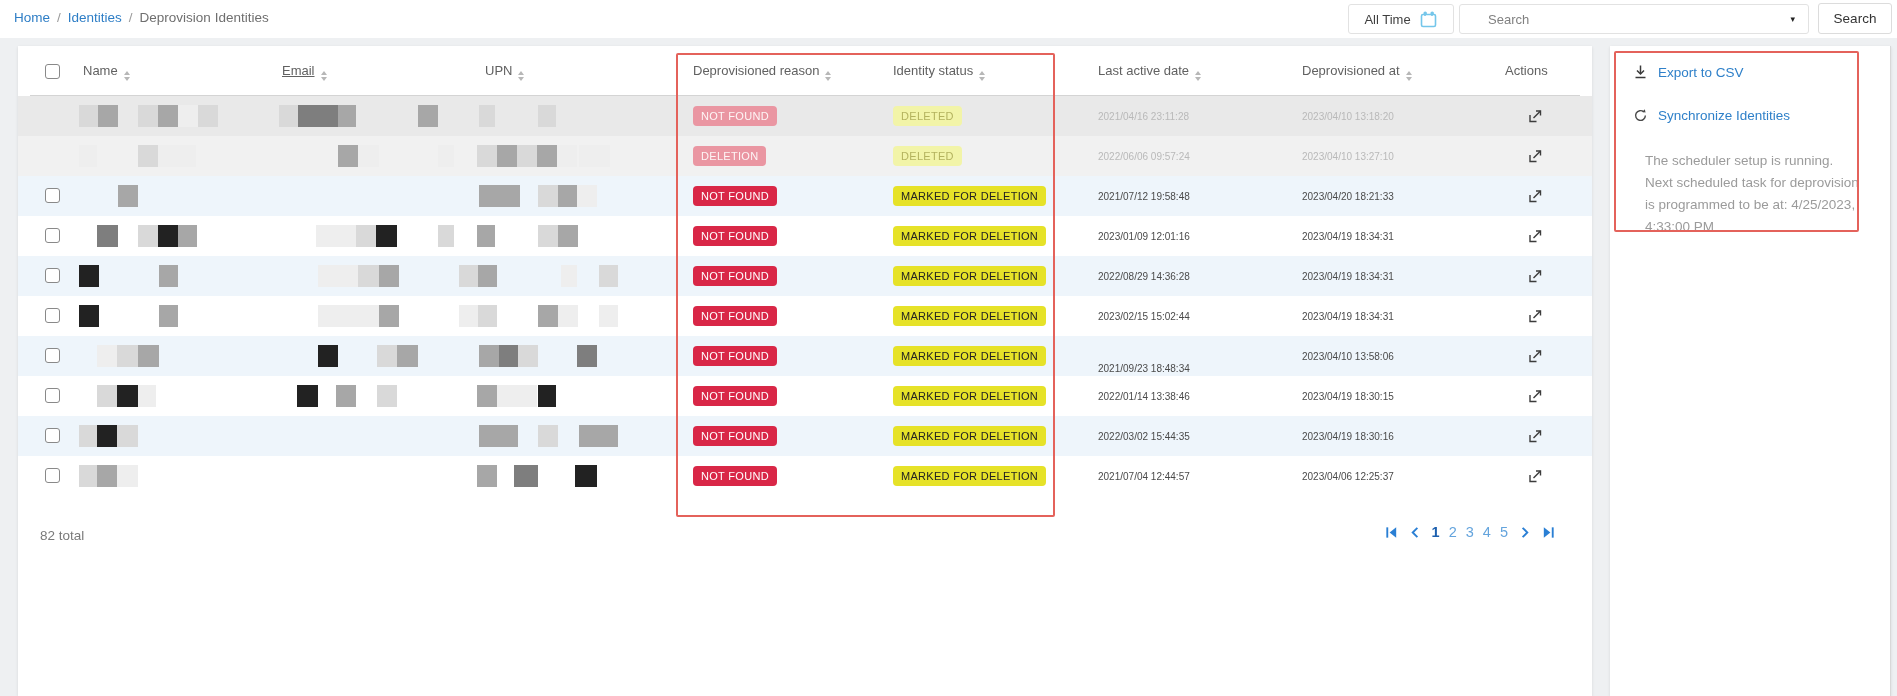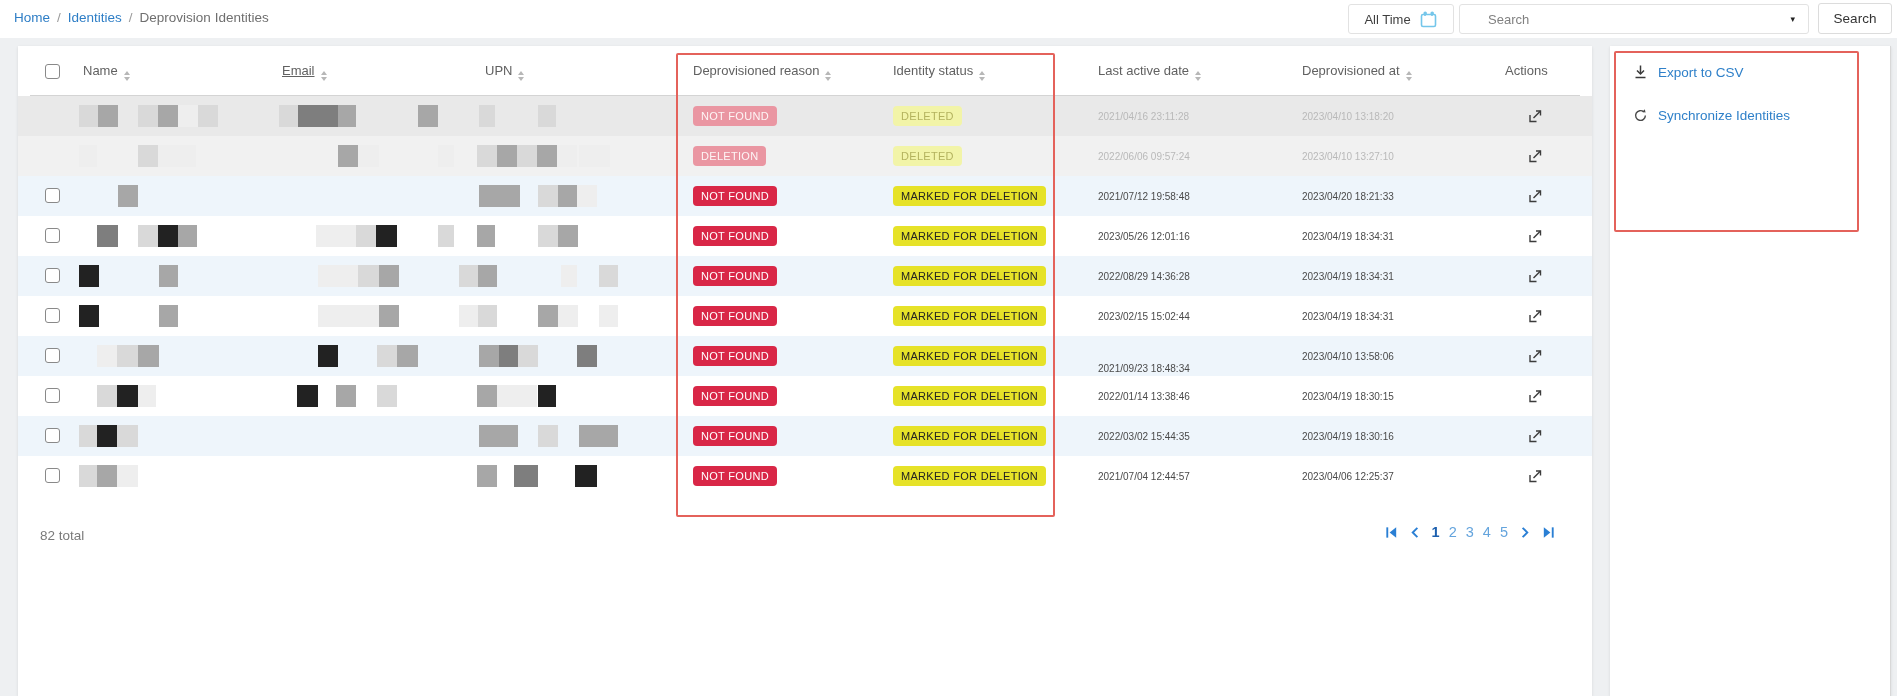--- a/index.html
+++ b/index.html
@@ -205,21 +205,21 @@
         <span class="blk" style="left: 298px; width: 20px; background: rgb(238, 238, 238);"></span>
         <span class="blk" style="left: 318px; width: 20px; background: rgb(238, 238, 238);"></span>
         <span class="blk" style="left: 338px; width: 20px; background: rgb(217, 217, 217);"></span>
         <span class="blk" style="left: 358px; width: 21px; background: rgb(34, 34, 34);"></span>
         <span class="blk" style="left: 420px; width: 16px; background: rgb(217, 217, 217);"></span>
         <span class="blk" style="left: 459px; width: 18px; background: rgb(167, 167, 167);"></span>
         <span class="blk" style="left: 520px; width: 20px; background: rgb(217, 217, 217);"></span>
         <span class="blk" style="left: 540px; width: 20px; background: rgb(167, 167, 167);"></span>
         <span class="badge" style="left: 675px; background: rgb(217, 39, 71); color: rgb(255, 255, 255);">NOT FOUND</span>
         <span class="badge" style="left: 875px; background: rgb(230, 226, 40); color: rgb(34, 34, 34);">MARKED FOR DELETION</span>
-        <span class="dcell" style="left: 1080px; color: rgb(74, 74, 74);">2023/05/26 12:01:16</span>
+        <span class="dcell" style="left: 1080px; color: rgb(74, 74, 74);">2023/01/09 12:01:16</span>
         <span class="dcell" style="left: 1284px; color: rgb(74, 74, 74);">2023/04/19 18:34:31</span>
         <span class="act" style="left: 1510px;"><svg width="15" height="15" viewBox="0 0 15 15" fill="none" stroke="#3c3c3c" stroke-width="1.4">
             <path d="M2 6.5 V13 H8.5"></path>
             <path d="M5.5 9.5 L12.5 2.5"></path>
             <path d="M8 2.5 H12.5 V7"></path>
           </svg></span>
       </div>
       <div class="trow" style="top: 160px; background: rgb(238, 245, 251);">
         <div class="cb"></div>
         <span class="blk" style="left: 61px; width: 20px; background: rgb(34, 34, 34);"></span>
@@ -385,16 +385,17 @@
   </div>
   <div class="side-link" style="top:62px;align-items:flex-end;">
     <span style="line-height:0;">
       <svg width="15" height="15" viewBox="0 0 16 16">
         <path d="M13.2 8a5.2 5.2 0 1 1-1.7-3.85" fill="none" stroke="#4a4a4a" stroke-width="1.5"></path>
         <path d="M12.6 1.2 13.4 4.9 9.8 4.2z" fill="#4a4a4a"></path>
       </svg>
     </span>
     <span>Synchronize Identities</span>
   </div>
+  <p class="scheduler-note">The scheduler setup is running. Next scheduled task for deprovision is programmed to be at: 4/25/2023, 4:33:00 PM</p>
 </div>
 
 <div class="annotation" id="ann-columns" style="border-color: rgb(228, 98, 91);"></div>
 <div class="annotation" id="ann-side" style="border-color: rgb(228, 98, 91);"></div>
 
 </body></html>

